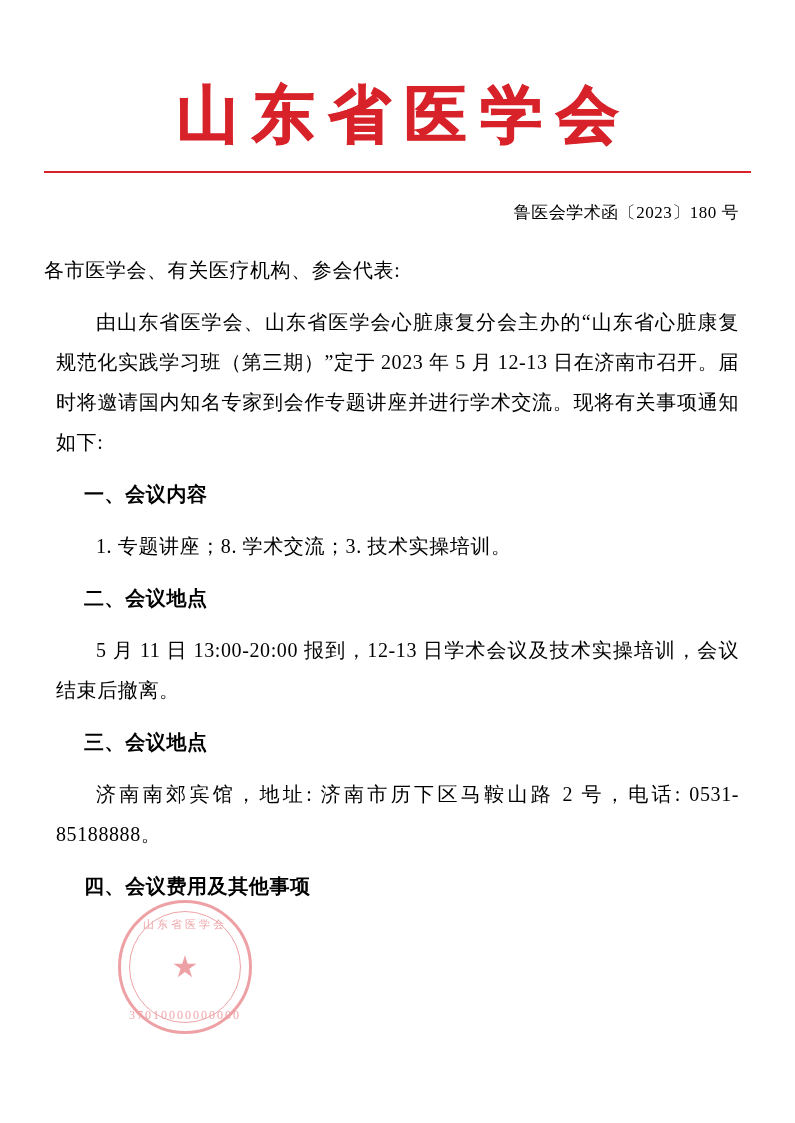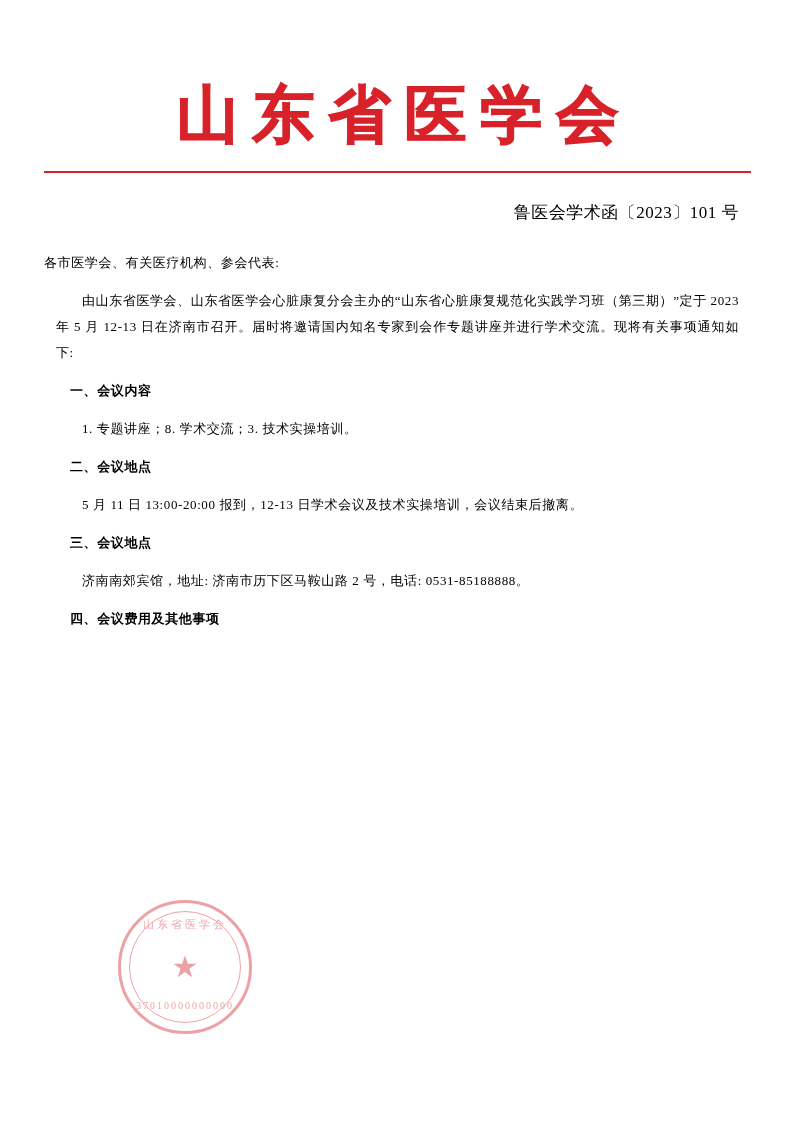--- a/index.html
+++ b/index.html
@@ -64,21 +64,21 @@
     text-align: right;
     font-size: 17px;
     margin-top: 28px;
     letter-spacing: 0.5px;
     padding-right: 12px;
   }
 
   
   .body-text {
     margin-top: 26px;
-    font-size: 13px;
+    font-size: 20px;
     line-height: 2.0;
     letter-spacing: 0.6px;
     text-align: justify;
   }
   .p-flush {
     margin: 0;
   }
   .p-indent {
     margin: 12px;
     text-indent: 2em;
@@ -139,37 +139,37 @@
     position: absolute;
     left: 0; right: 0;
     top: 14px;
     text-align: center;
     color: #e0555c;
     font-size: 11px;
     letter-spacing: 3px;
   }
   .seal-arc.bottom {
     top: auto;
-    bottom: 20px;
-    font-size: 10px;
+    bottom: 8px;
+    font-size: 12px;
     letter-spacing: 2px;
   }
 </style>
 </head>
 <body>
 
 <div class="page">
 
   <div class="masthead">
     <div class="masthead-title">山东省医学会</div>
     <div class="masthead-rule"></div>
   </div>
 
 
-  <div class="doc-number">鲁医会学术函〔2023〕101 号</div>
+  <div class="doc-number">鲁医会学术函〔2023〕180 号</div>
 
   <div class="body-text">
     <p class="p-flush">各市医学会、有关医疗机构、参会代表:</p>
 
     <p class="p-indent">由山东省医学会、山东省医学会心脏康复分会主办的“山东省心脏康复规范化实践学习班（第三期）”定于 2023 年 5 月 12-13 日在济南市召开。届时将邀请国内知名专家到会作专题讲座并进行学术交流。现将有关事项通知如下:</p>
 
     <p class="section-head">一、会议内容</p>
     <p class="p-indent">1. 专题讲座；8. 学术交流；3. 技术实操培训。</p>
 
     <p class="section-head">二、会议地点</p>

